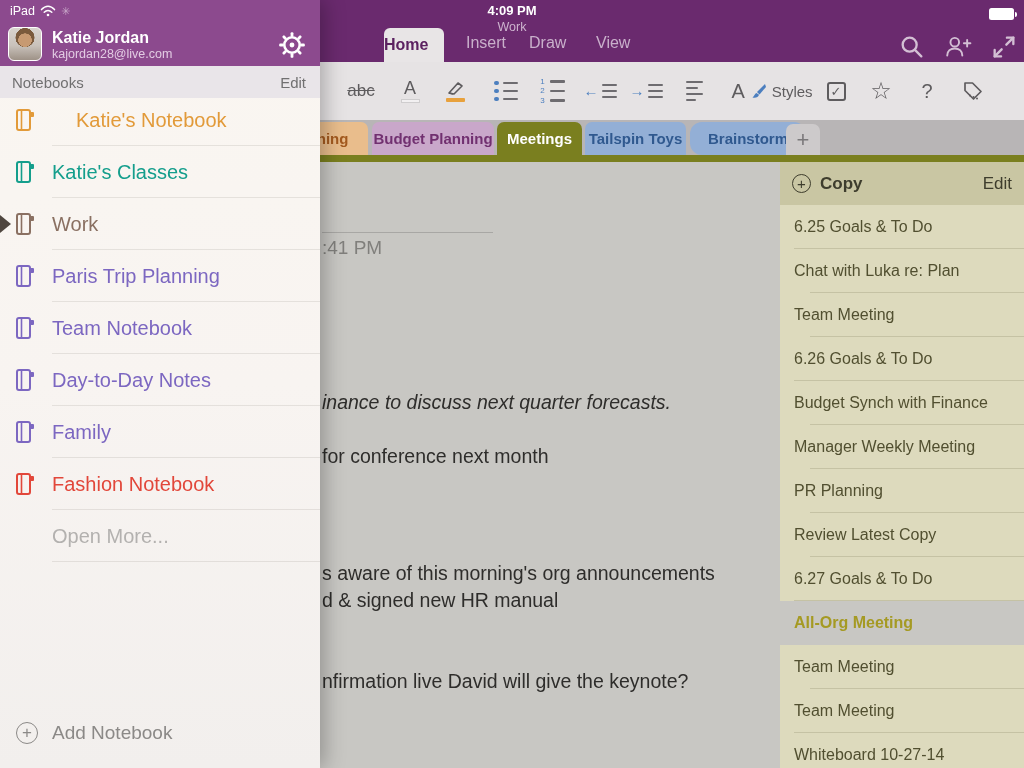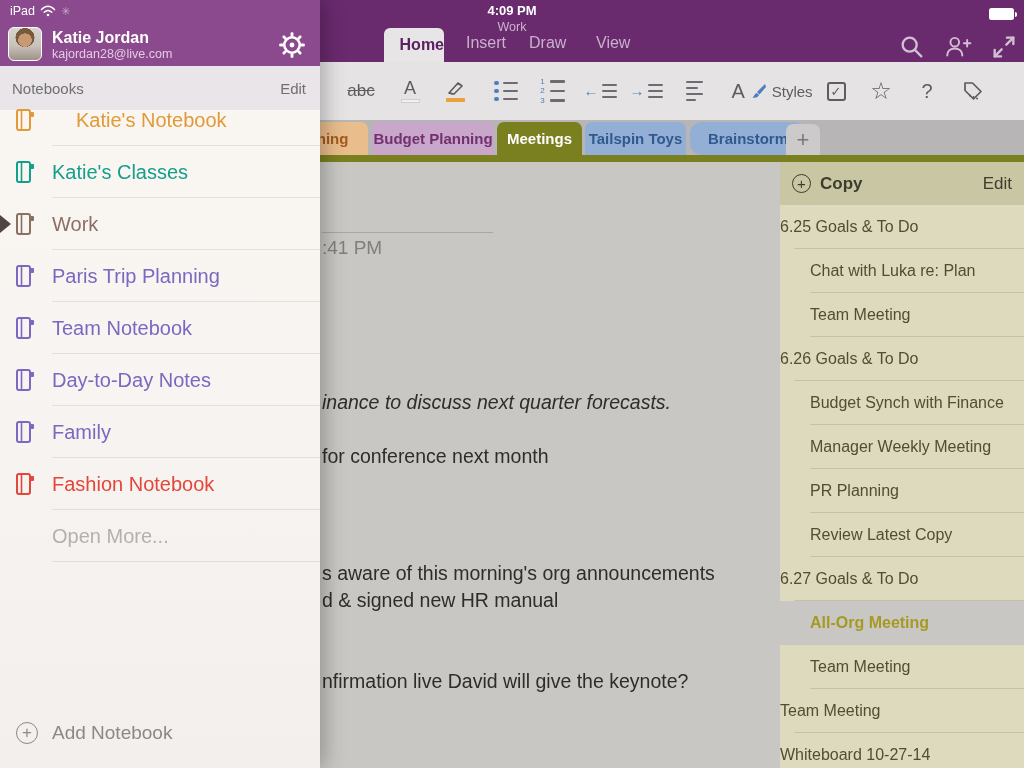--- a/index.html
+++ b/index.html
@@ -12,21 +12,21 @@
   .status-time { position:absolute; left:0; right:0; top:3px; text-align:center;
     color:#fff; font-size:13px; font-weight:bold; }
   .context-title { position:absolute; left:0; right:0; top:20px; text-align:center;
     color:#CDB3CE; font-size:12.5px; }
   .battery { position:absolute; right:10px; top:8px; width:25px; height:12px;
     background:#fff; border-radius:2.5px; }
   .battery:after { content:""; position:absolute; right:-3px; top:3.5px; width:2.5px; height:5px;
     background:#fff; border-radius:0 2px 2px 0; }
 
   .ribbon-tab-active { position:absolute; top:28px; height:34px; background:#E8E5E6;
-    border-radius:6px 6px 0 0; display:flex; align-items:center; justify-content:flex-end;
+    border-radius:6px 6px 0 0; display:flex; align-items:center; justify-content:flex-start;
     color:#5B2160; font-size:16px; font-weight:bold; }
   .ribbon-tab { position:absolute; top:34px; color:#C9B0CB; font-size:16px; }
   .topbar-icon { position:absolute; top:33px; width:28px; height:28px; }
 
   
   .toolbar { position:absolute; left:0; top:62px; right:0; height:58px; background:#E6E3E4; }
   .tb { position:absolute; top:0; height:58px; width:46px; display:flex; flex-direction:column;
     align-items:center; justify-content:center; color:#5E5C5E; }
   .tb-strike { font-size:17px; text-decoration:line-through; }
   .tb-A { font-size:18px; line-height:18px; }
@@ -66,22 +66,22 @@
   .page-panel { position:absolute; left:780px; top:162px; right:0; bottom:0; background:#DDDABD; }
   .pp-header { position:absolute; left:0; top:0; right:0; height:43px; background:#C9C6A3;
     display:flex; align-items:center; }
   .pp-plus { width:19px; height:19px; border:1.5px solid #3E3D2D; border-radius:50%;
     margin-left:12px; color:#3E3D2D; font-size:15px; line-height:17px; text-align:center; }
   .pp-title { margin-left:9px; font-size:17px; font-weight:bold; color:#3E3D2D; }
   .pp-edit { margin-left:auto; margin-right:12px; font-size:17px; color:#3E3D2D; }
   .pp-list { position:absolute; left:0; top:43px; right:0; bottom:0; }
   .page-row { position:relative; height:44px; display:flex; align-items:center;
     font-size:16px; color:#514F30; }
-  .page-row .t { }
-  .page-row.i1 .t { padding-left:30px; }
+  .page-row .t { padding-left:14px; }
+  .page-row.i1 .t { padding-left:14px; }
   .page-row:after { content:""; position:absolute; left:14px; right:0; bottom:0; height:1px;
     background:rgba(90,88,50,0.18); }
   .page-row.i1:after { left:30px; }
   .page-row.selected { background:#C8C7C3; color:#A59A23; font-weight:bold;
     margin-left:-12px; padding-left:12px; }
   .page-row.selected:after { display:none; }
 
   
   .sidebar { position:absolute; left:0; top:0; width:320px; height:768px; z-index:30;
     background:linear-gradient(180deg,#FAF6F1 0%,#F8F4F1 50%,#F2EFED 100%);
@@ -92,21 +92,21 @@
   .spinner { color:rgba(255,255,255,0.5); font-size:11px; }
   .avatar { position:absolute; left:8px; top:27px; width:34px; height:34px; border-radius:6px;
     border:1.5px solid #fff;
     background:
       radial-gradient(circle at 50% 38%, #C79A72 0 26%, transparent 27%),
       radial-gradient(circle at 50% 30%, #7A5A3C 0 34%, transparent 35%),
       linear-gradient(180deg,#D9D4CE 0%,#C9C2BB 55%,#9E9287 100%); }
   .sb-name { position:absolute; left:52px; top:29px; color:#fff; font-size:16px; font-weight:bold; }
   .sb-email { position:absolute; left:52px; top:47px; color:#E2CBE3; font-size:12.5px; }
   .gear { position:absolute; right:14px; top:31px; }
-  .sb-listheader { position:absolute; left:0; top:66px; right:0; height:44px; background:#E9E5E9;
+  .sb-listheader { position:absolute; left:0; top:66px; right:0; height:32px; background:#E9E5E9;
     display:flex; align-items:center; font-size:15px; color:#717071; }
   .sb-listheader .h { margin-left:12px; }
   .sb-listheader .e { margin-left:auto; margin-right:14px; }
   .nb-list { position:absolute; left:0; top:94px; right:0; }
   .nb-row { position:relative; height:52px; display:flex; align-items:center; font-size:20px; }
   .nb-row:after { content:""; position:absolute; left:52px; right:0; bottom:0; height:1px;
     background:rgba(60,50,40,0.10); }
   .nb-ic { margin-left:14px; width:22px; height:24px; flex:0 0 22px; }
   .nb-label { margin-left:16px; white-space:nowrap; }
   .cur-marker { position:absolute; left:0; top:50%; margin-top:-9px; width:0; height:0;

